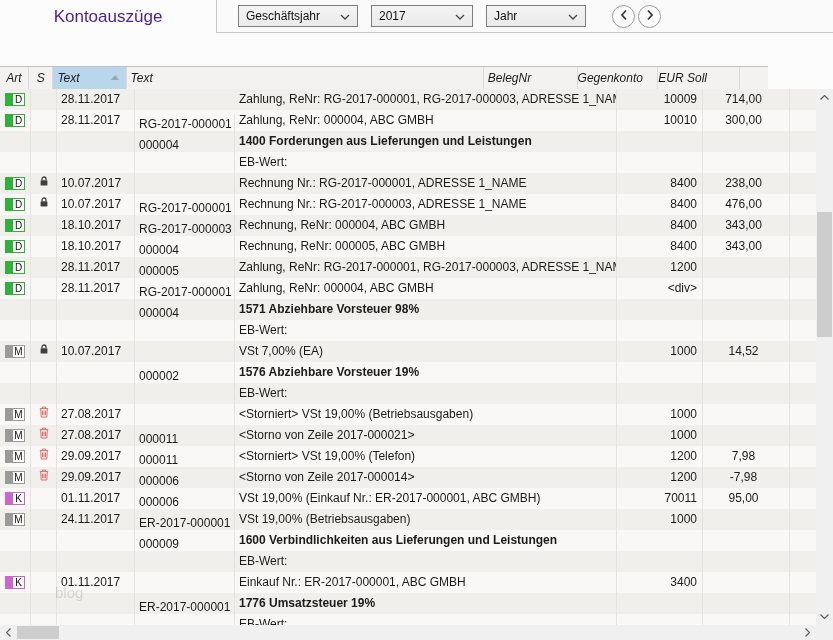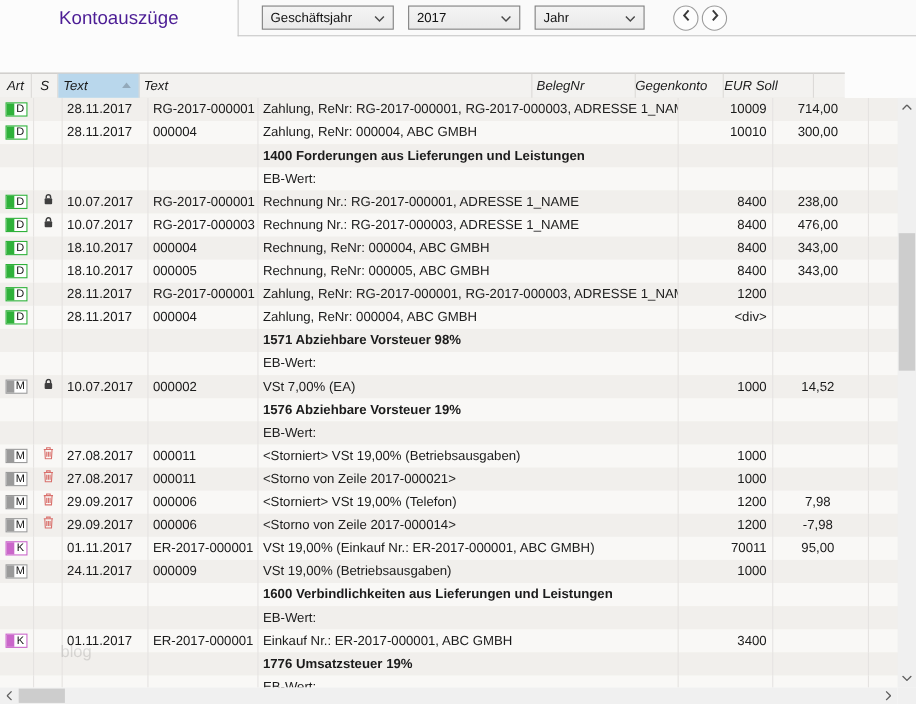--- a/index.html
+++ b/index.html
@@ -38,21 +38,21 @@
             border-left:4px solid transparent;border-right:4px solid transparent;
             border-bottom:5px solid #93a9ba;}
   .tbody{position:absolute;left:0;top:89px;width:833px;height:536px;overflow:hidden;background:#f9f8f6;}
   .row{height:21px;display:flex;font-size:12px;color:#1b1b1b;}
   .row.alt{background:#f1efec;}
   .td{height:21px;line-height:21px;border-right:1px solid #e5e3e1;box-sizing:border-box;
       white-space:nowrap;overflow:hidden;}
   .td.c-art{width:31px;display:flex;align-items:center;justify-content:center;}
   .td.c-s{width:26px;display:flex;align-items:center;justify-content:center;}
   .td.c-datum{width:78px;padding-left:4px;}
-  .td.c-beleg{width:100px;padding-left:4px;}
+  .td.c-beleg{width:100px;padding-left:4px;margin-top:25px;}
   .td.c-text{width:382px;padding-left:4px;}
   .td.c-gkto{width:86px;text-align:right;padding-right:5px;}
   .td.c-soll{width:87px;text-align:center;padding-right:5px;}
   .td.c-haben{flex:1;border-right:none;}
   .row.section .c-text{font-weight:bold;}
   .art-icon{display:inline-flex;width:20px;height:13px;border:1px solid;background:#fff;box-sizing:border-box;}
   .art-block{width:7px;height:100%;}
   .art-letter{flex:1;text-align:center;font-size:10px;line-height:11px;color:#101010;}
   
   .vscroll{position:absolute;top:89px;right:0;width:17px;height:536px;background:#f0f0f0;}

